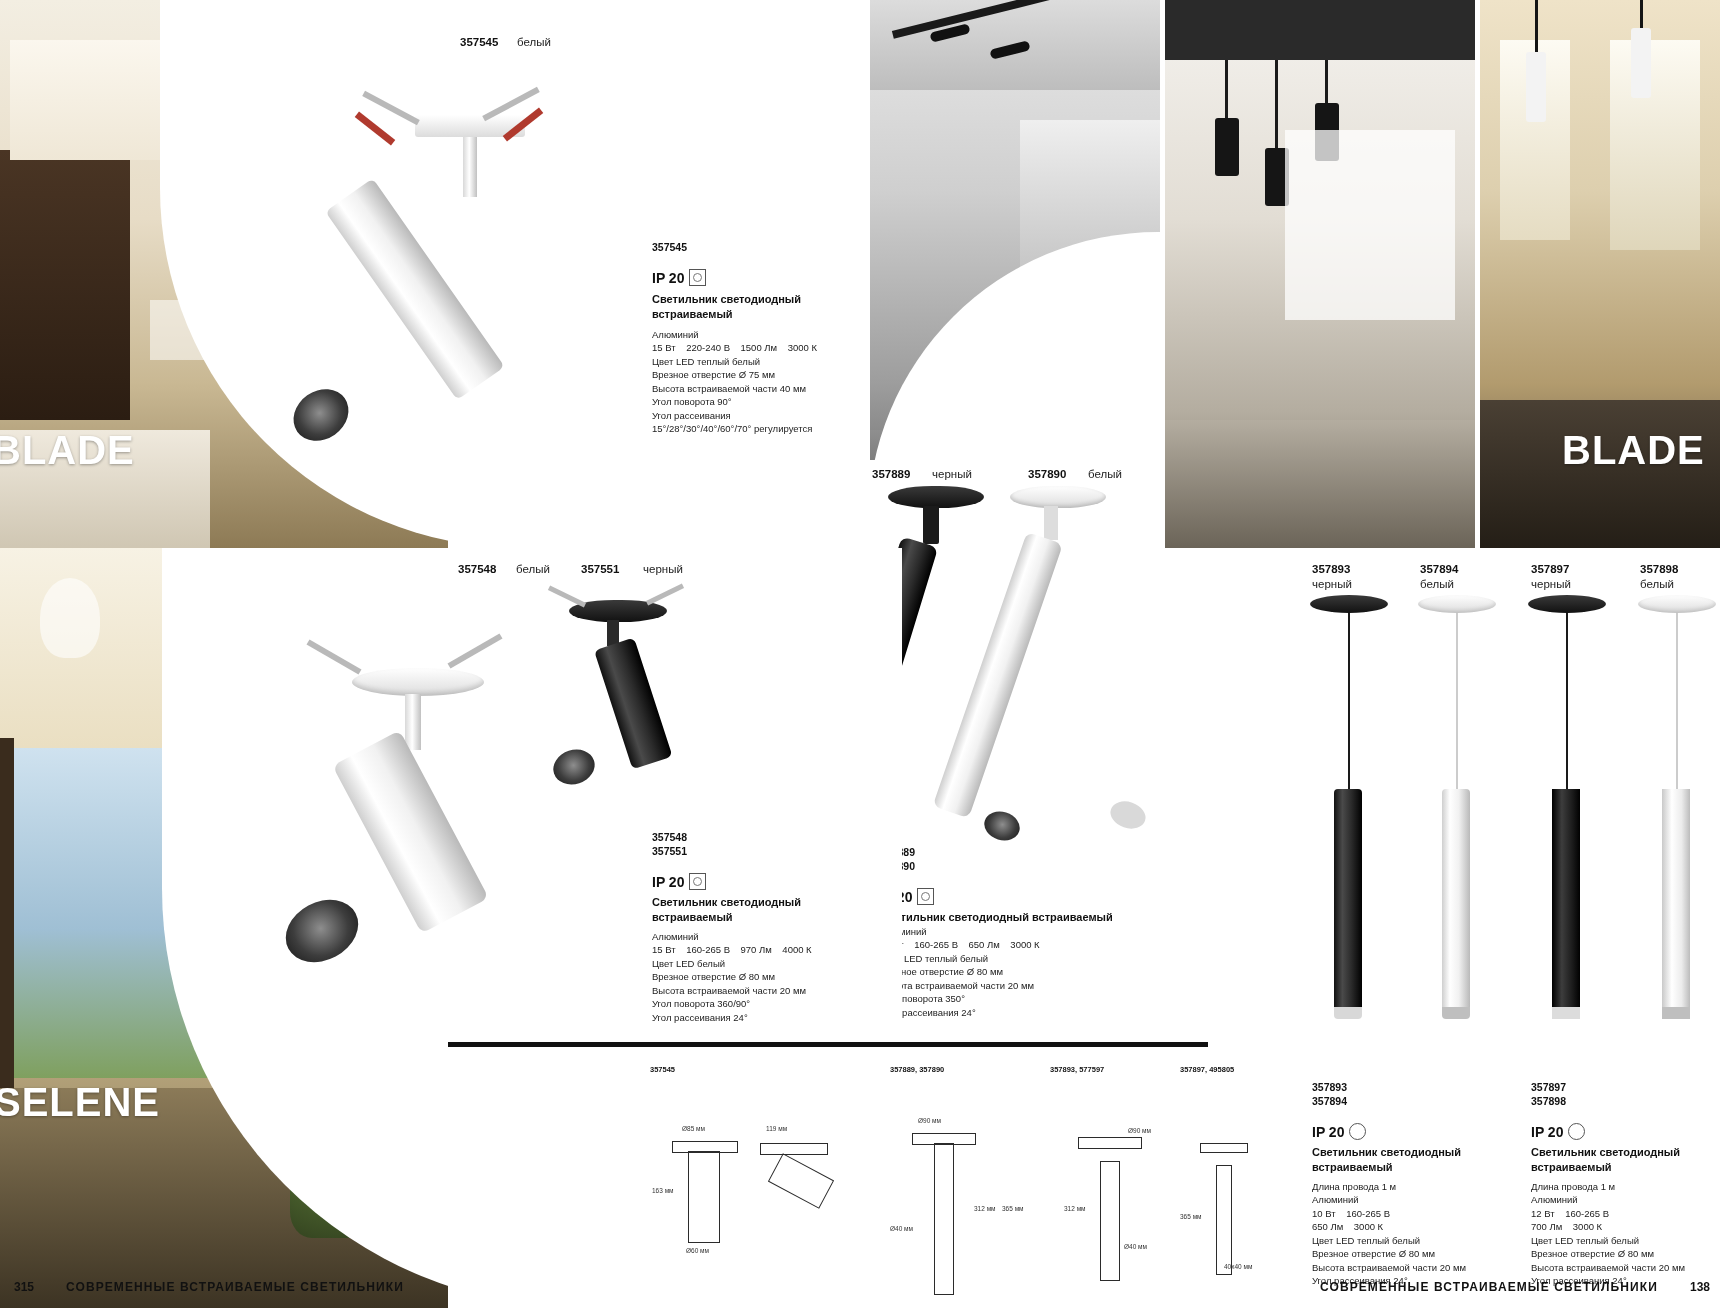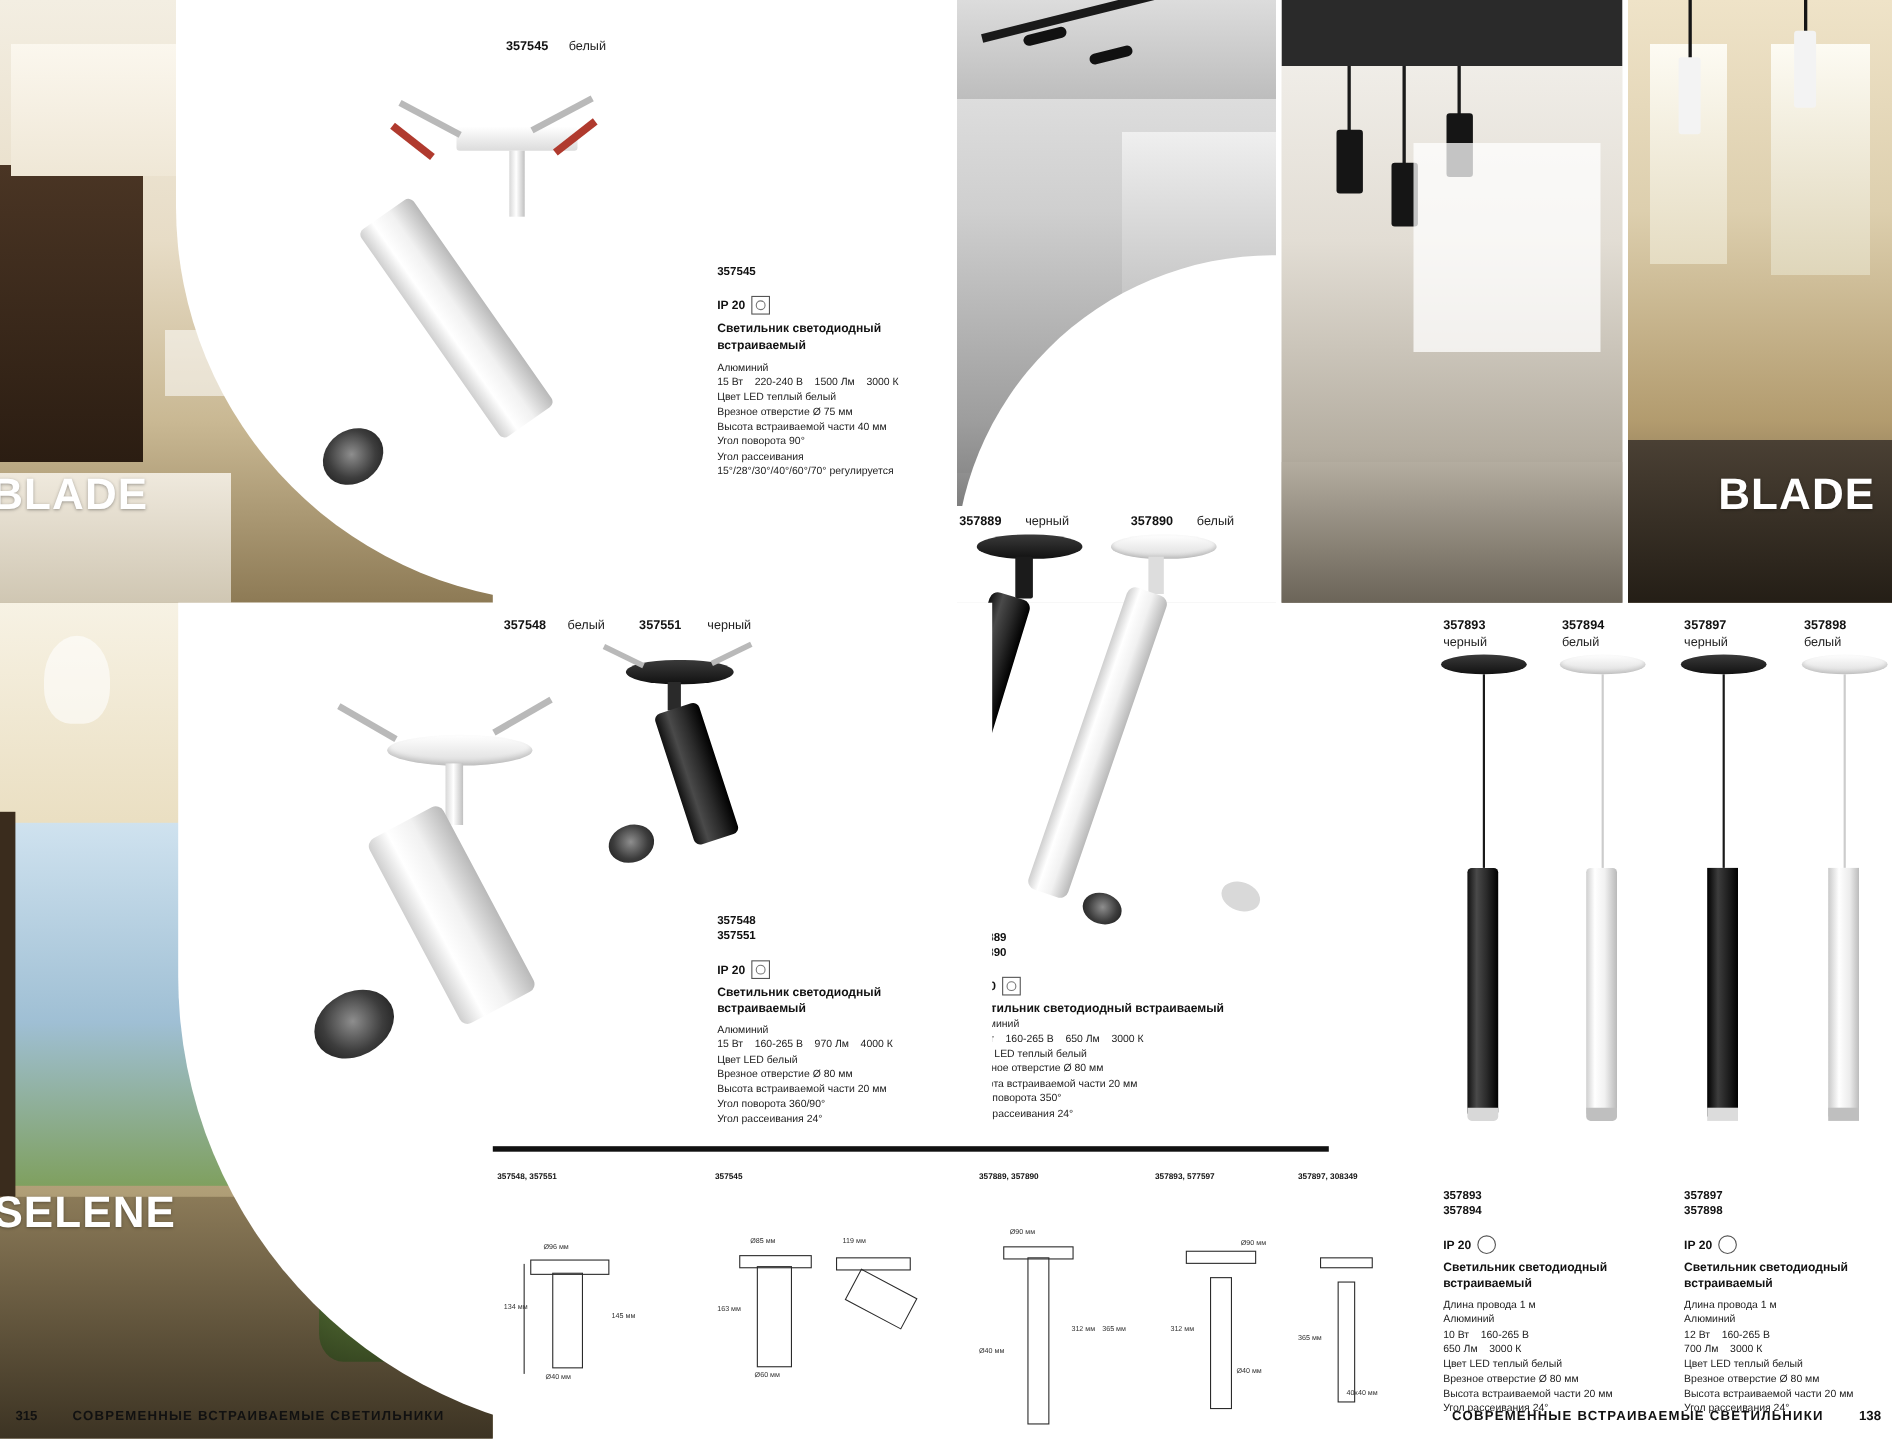--- a/index.html
+++ b/index.html
@@ -51,21 +51,21 @@
 
   
   .code{font-size:11.5px;font-weight:bold;color:#111;}
   .colorname{font-size:11.5px;color:#222;}
 
   
   .spec-code{font-size:10.5px;font-weight:bold;line-height:1.35;color:#111;}
   .spec-title{font-size:11px;font-weight:bold;line-height:1.35;color:#111;margin-top:5px;}
   .spec-lines{font-size:9.5px;line-height:1.42;color:#222;margin-top:0;}
   .ipline{display:flex;align-items:center;gap:5px;margin-top:5px;}
-  .ip{font-size:11px;font-weight:bold;color:#111;}
+  .ip{font-size:14px;font-weight:bold;color:#111;}
   .ipbox{width:15px;height:15px;border:1px solid #555;display:inline-block;position:relative;}
   .ipbox:after{content:"";position:absolute;left:3px;top:3px;right:3px;bottom:3px;border:1px solid #777;border-radius:50%;}
   .ipcircle{width:15px;height:15px;border:1px solid #555;border-radius:50%;display:inline-block;position:relative;}
   .ipcircle:after{content:"";position:absolute;left:4px;top:3px;font-size:8px;line-height:9px;color:#555;}
 
   
   .footer-line{font-size:12px;font-weight:bold;letter-spacing:1.1px;color:#111;}
   .pagenum{font-size:12px;font-weight:bold;color:#111;}
 
   
@@ -342,30 +342,20 @@
 12 Вт    160-265 В
 700 Лм    3000 К
 Цвет LED теплый белый
 Врезное отверстие Ø 80 мм
 Высота встраиваемой части 20 мм
 Угол рассеивания 24°</div>
   </div>
 
   <div class="tech-rule" style="left:448px;top:1042px;width:760px;height:5px;"></div>
 
-  <div class="drawing" style="left:452px;top:1065px;width:180px;height:220px;">
-    <div class="tech-code" style="position:absolute;left:0;top:0;">357548, 357551</div>
-    <div class="dim" style="position:absolute;left:42px;top:65px;">Ø96 мм</div>
-    <div class="dbox" style="left:30px;top:80px;width:70px;height:12px;"></div>
-    <div class="dbox" style="left:50px;top:92px;width:26px;height:85px;"></div>
-    <div class="dim" style="position:absolute;left:6px;top:120px;">134 мм</div>
-    <div class="dim" style="position:absolute;left:104px;top:128px;">145 мм</div>
-    <div class="dim" style="position:absolute;left:44px;top:184px;">Ø40 мм</div>
-    <div class="dl" style="left:24px;top:84px;width:1px;height:100px;"></div>
-  </div>
 
   <div class="drawing" style="left:650px;top:1065px;width:220px;height:220px;">
     <div class="tech-code" style="position:absolute;left:0;top:0;">357545</div>
     <div class="dim" style="position:absolute;left:32px;top:60px;">Ø85 мм</div>
     <div class="dim" style="position:absolute;left:116px;top:60px;">119 мм</div>
     <div class="dbox" style="left:22px;top:76px;width:64px;height:10px;"></div>
     <div class="dbox" style="left:38px;top:86px;width:30px;height:90px;"></div>
     <div class="dim" style="position:absolute;left:2px;top:122px;">163 мм</div>
     <div class="dbox" style="left:110px;top:78px;width:66px;height:10px;"></div>
     <div class="dbox" style="left:122px;top:100px;width:56px;height:30px;transform:rotate(28deg);"></div>
@@ -385,21 +375,21 @@
   <div class="drawing" style="left:1050px;top:1065px;width:170px;height:220px;">
     <div class="tech-code" style="position:absolute;left:0;top:0;">357893, 577597</div>
     <div class="dbox" style="left:28px;top:72px;width:62px;height:10px;"></div>
     <div class="dbox" style="left:50px;top:96px;width:18px;height:118px;"></div>
     <div class="dim" style="position:absolute;left:78px;top:62px;">Ø90 мм</div>
     <div class="dim" style="position:absolute;left:14px;top:140px;">312 мм</div>
     <div class="dim" style="position:absolute;left:74px;top:178px;">Ø40 мм</div>
   </div>
 
   <div class="drawing" style="left:1180px;top:1065px;width:140px;height:220px;">
-    <div class="tech-code" style="position:absolute;left:0;top:0;">357897, 308349</div>
+    <div class="tech-code" style="position:absolute;left:0;top:0;">357897, 495805</div>
     <div class="dbox" style="left:20px;top:78px;width:46px;height:8px;"></div>
     <div class="dbox" style="left:36px;top:100px;width:14px;height:108px;"></div>
     <div class="dim" style="position:absolute;left:0;top:148px;">365 мм</div>
     <div class="dim" style="position:absolute;left:44px;top:198px;">40х40 мм</div>
   </div>
 
   <div class="txt pagenum" style="left:14px;top:1280px;">315</div>
   <div class="txt footer-line" style="left:66px;top:1280px;">СОВРЕМЕННЫЕ ВСТРАИВАЕМЫЕ СВЕТИЛЬНИКИ</div>
   <div class="txt footer-line" style="left:1320px;top:1280px;">СОВРЕМЕННЫЕ ВСТРАИВАЕМЫЕ СВЕТИЛЬНИКИ</div>
   <div class="txt pagenum" style="left:1690px;top:1280px;">138</div>

